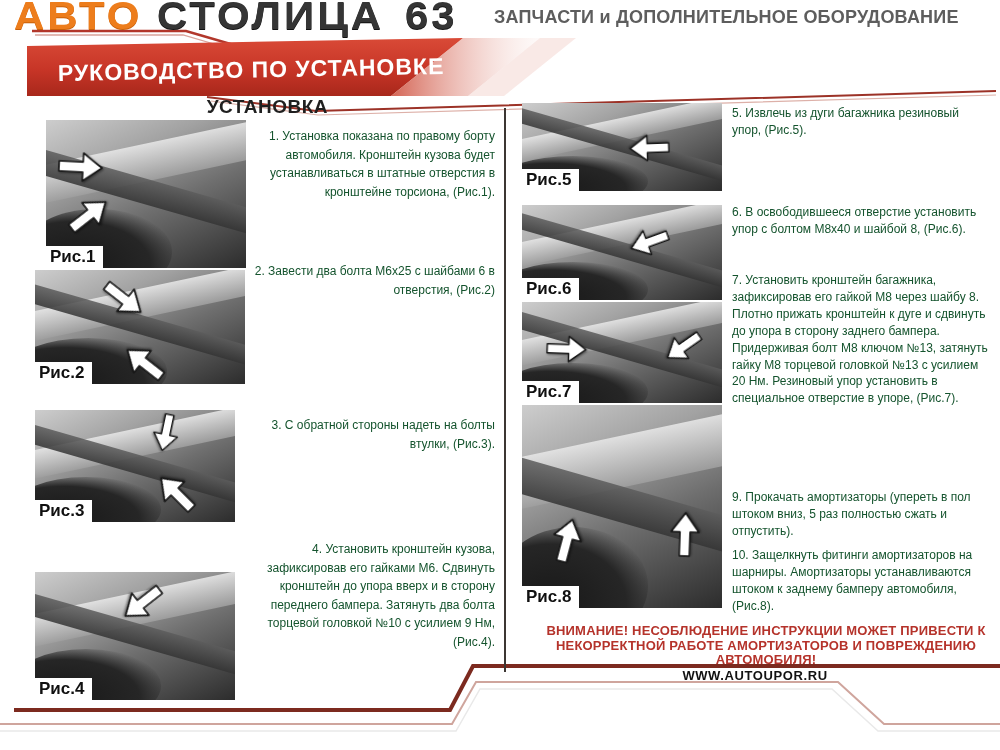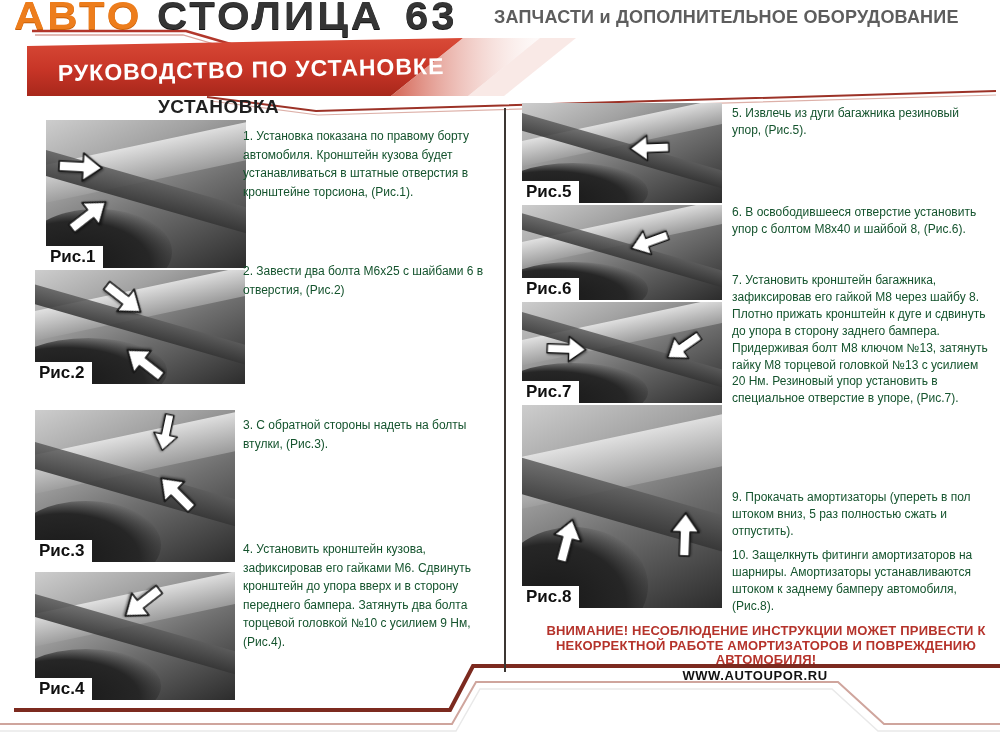--- a/index.html
+++ b/index.html
@@ -12,21 +12,21 @@
   .logo .p1{color:#ed7d1c;text-shadow:0 1px 0 #c95f08;}
   .logo .p2,.logo .p3{color:#353535;text-shadow:0 1px 0 #111;}
   .logo .p3{margin-left:6px;}
   .tagline{position:absolute;left:494px;top:7px;width:502px;font-size:18px;font-weight:bold;
            color:#5d5d5d;letter-spacing:.2px;white-space:nowrap;}
 
   svg.decor{position:absolute;left:0;top:0;width:1000px;height:750px;pointer-events:none;}
   .banner-text{font-family:"Liberation Sans",sans-serif;font-weight:bold;}
 
   
-  .section-title{position:absolute;left:158px;top:96px;width:170px;text-align:left;
+  .section-title{position:absolute;left:158px;top:96px;width:170px;text-align:right;
                  font-size:19px;font-weight:800;color:#1f1f1f;letter-spacing:.5px;}
   .divider{position:absolute;left:504px;top:108px;width:2px;height:564px;background:#3c3633;}
 
   
   .ph{position:absolute;width:200px;overflow:hidden;
       background:linear-gradient(155deg,#cdcdcd 0%,#a2a2a2 30%,#6e6e6e 58%,#2c2c2c 100%);}
   .ph .beam{position:absolute;left:-18%;top:14%;width:150%;height:25%;
             background:linear-gradient(180deg,#e6e6e6,#9f9f9f);transform:rotate(-12deg);opacity:.9;}
   .ph .beam2{position:absolute;right:-20%;top:42%;width:130%;height:17%;
              background:linear-gradient(180deg,#5c5c5c,#343434);transform:rotate(16deg);opacity:.85;}
@@ -34,21 +34,21 @@
             background:radial-gradient(ellipse at 35% 65%,#181818 0%,#262626 55%,rgba(40,40,40,0) 78%);}
   .figlabel{position:absolute;left:0;bottom:0;background:#ffffff;color:#101010;
             font-weight:bold;font-size:17px;line-height:1.25;padding:0 8px 1px 4px;z-index:3;}
   .arr{position:absolute;width:46px;height:34px;z-index:2;
        filter:drop-shadow(1px 1px 1px rgba(0,0,0,.45));}
   .arr svg{width:100%;height:100%;display:block;}
   .arr polygon{fill:#ffffff;stroke:#161616;stroke-width:1.6;stroke-linejoin:round;}
 
   
   .step{position:absolute;color:#14532d;font-size:12px;}
-  .step.sl{left:243px;width:252px;line-height:1.55;}
+  .step.sl{left:243px;width:252px;line-height:1.55;text-align:right;}
   .step.sr{left:732px;width:258px;line-height:1.41;}
 
   .warning{position:absolute;left:545px;top:624px;width:442px;text-align:center;
            color:#b5332b;font-weight:bold;font-size:13px;line-height:1.12;letter-spacing:.2px;}
 
   .website{position:absolute;left:600px;top:668px;width:310px;text-align:center;
            font-size:13px;font-weight:900;letter-spacing:.6px;color:#111111;}
 </style>
 </head>
 <body>
@@ -119,21 +119,21 @@
           <polygon points="0,12 24,12 24,3 43,17 24,31 24,22 0,22"></polygon>
         </svg>
       </span>
     <span class="arr" style="left:86px;top:76px;transform:rotate(-142deg);">
         <svg viewBox="0 0 44 34">
           <polygon points="0,12 24,12 24,3 43,17 24,31 24,22 0,22"></polygon>
         </svg>
       </span>
     <span class="figlabel">Рис.2</span>
   </div>
-  <div class="ph" style="left:35px;top:410px;height:152px;">
+  <div class="ph" style="left:35px;top:410px;height:112px;">
     <i class="beam"></i>
       <i class="beam2"></i>
       <i class="blob"></i>
     <span class="arr" style="left:108px;top:6px;transform:rotate(102deg) scale(.85);">
         <svg viewBox="0 0 44 34">
           <polygon points="0,12 24,12 24,3 43,17 24,31 24,22 0,22"></polygon>
         </svg>
       </span>
     <span class="arr" style="left:118px;top:66px;transform:rotate(-135deg);">
         <svg viewBox="0 0 44 34">
@@ -147,21 +147,21 @@
       <i class="beam2"></i>
       <i class="blob"></i>
     <span class="arr" style="left:84px;top:14px;transform:rotate(142deg);">
         <svg viewBox="0 0 44 34">
           <polygon points="0,12 24,12 24,3 43,17 24,31 24,22 0,22"></polygon>
         </svg>
       </span>
     <span class="figlabel">Рис.4</span>
   </div>
 
-  <div class="ph" style="left:522px;top:103px;height:100px;">
+  <div class="ph" style="left:522px;top:103px;height:88px;">
     <i class="beam"></i>
       <i class="beam2"></i>
       <i class="blob"></i>
     <span class="arr" style="left:104px;top:28px;transform:rotate(178deg) scale(.9);">
         <svg viewBox="0 0 44 34">
           <polygon points="0,12 24,12 24,3 43,17 24,31 24,22 0,22"></polygon>
         </svg>
       </span>
     <span class="figlabel">Рис.5</span>
   </div>

